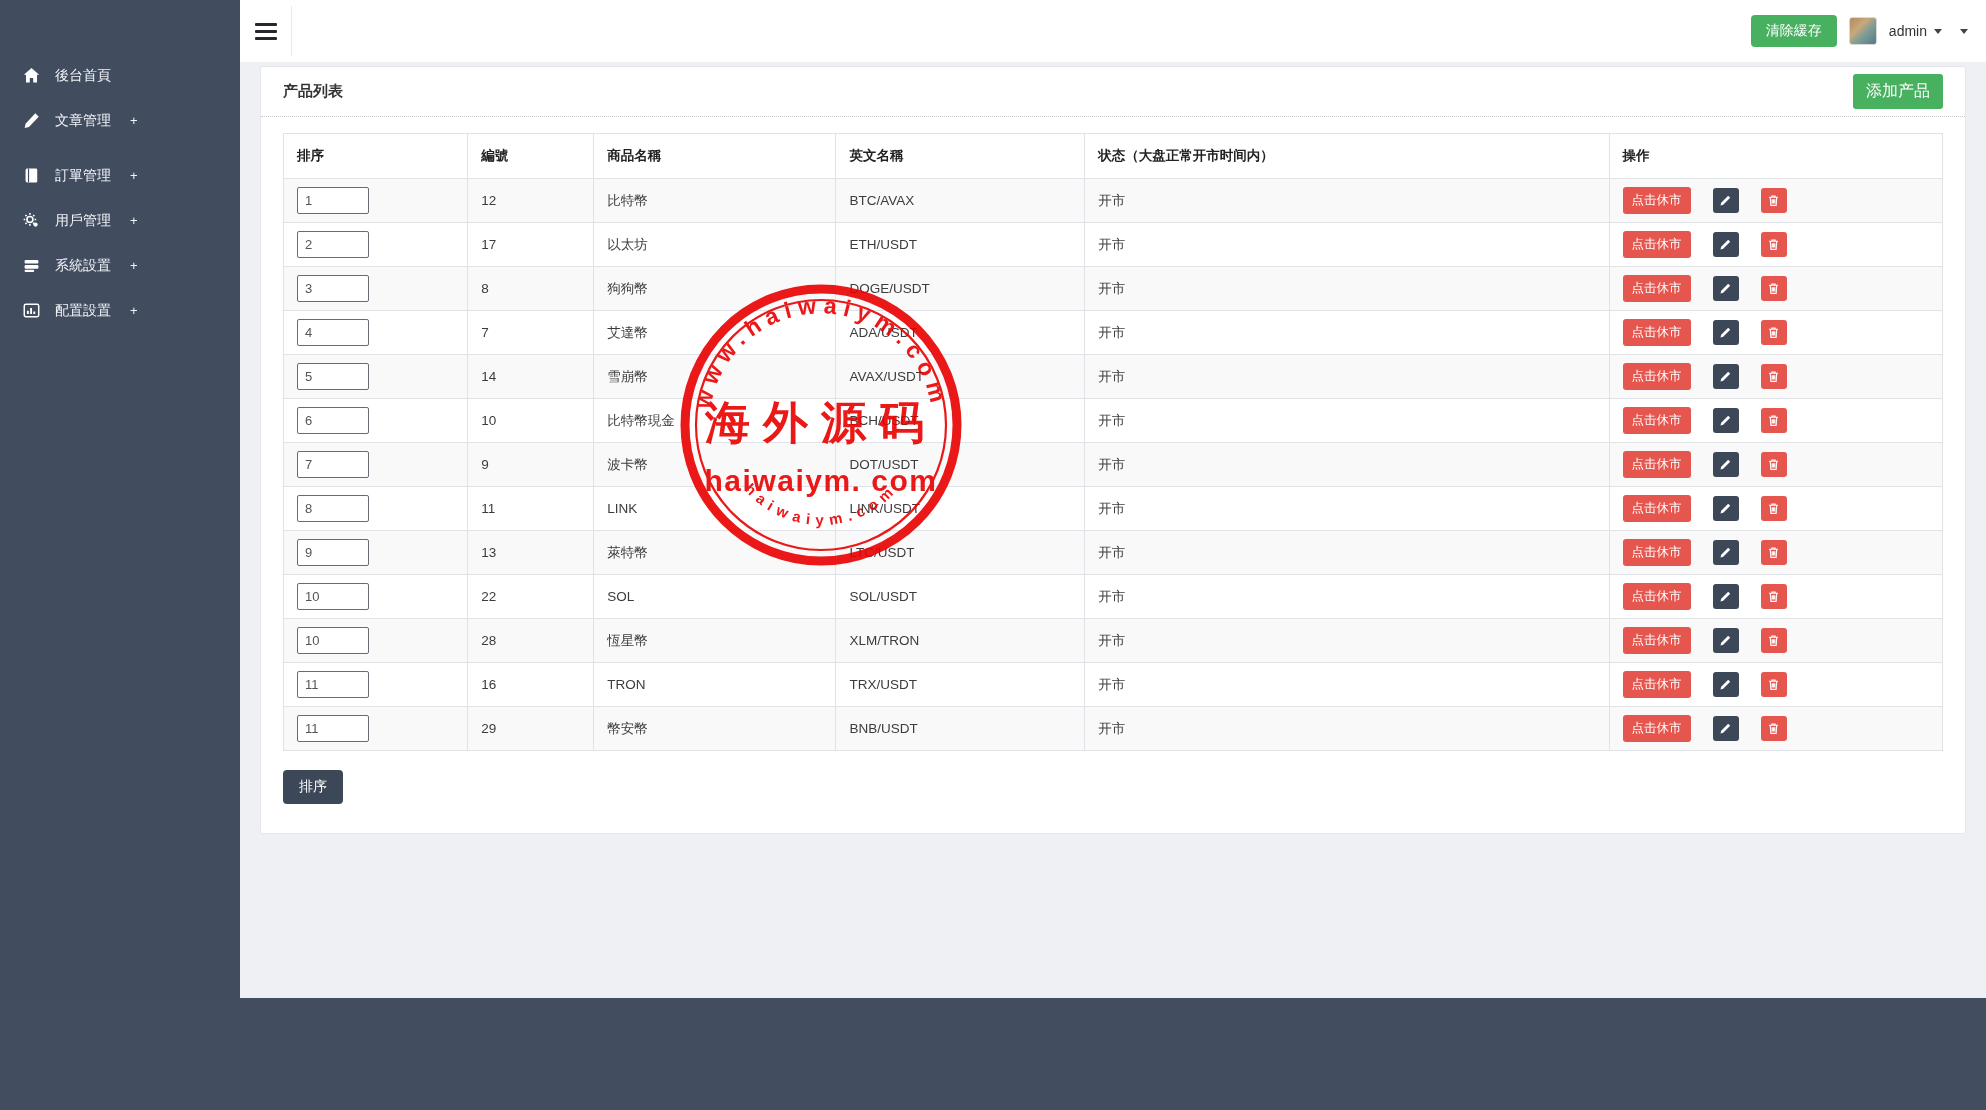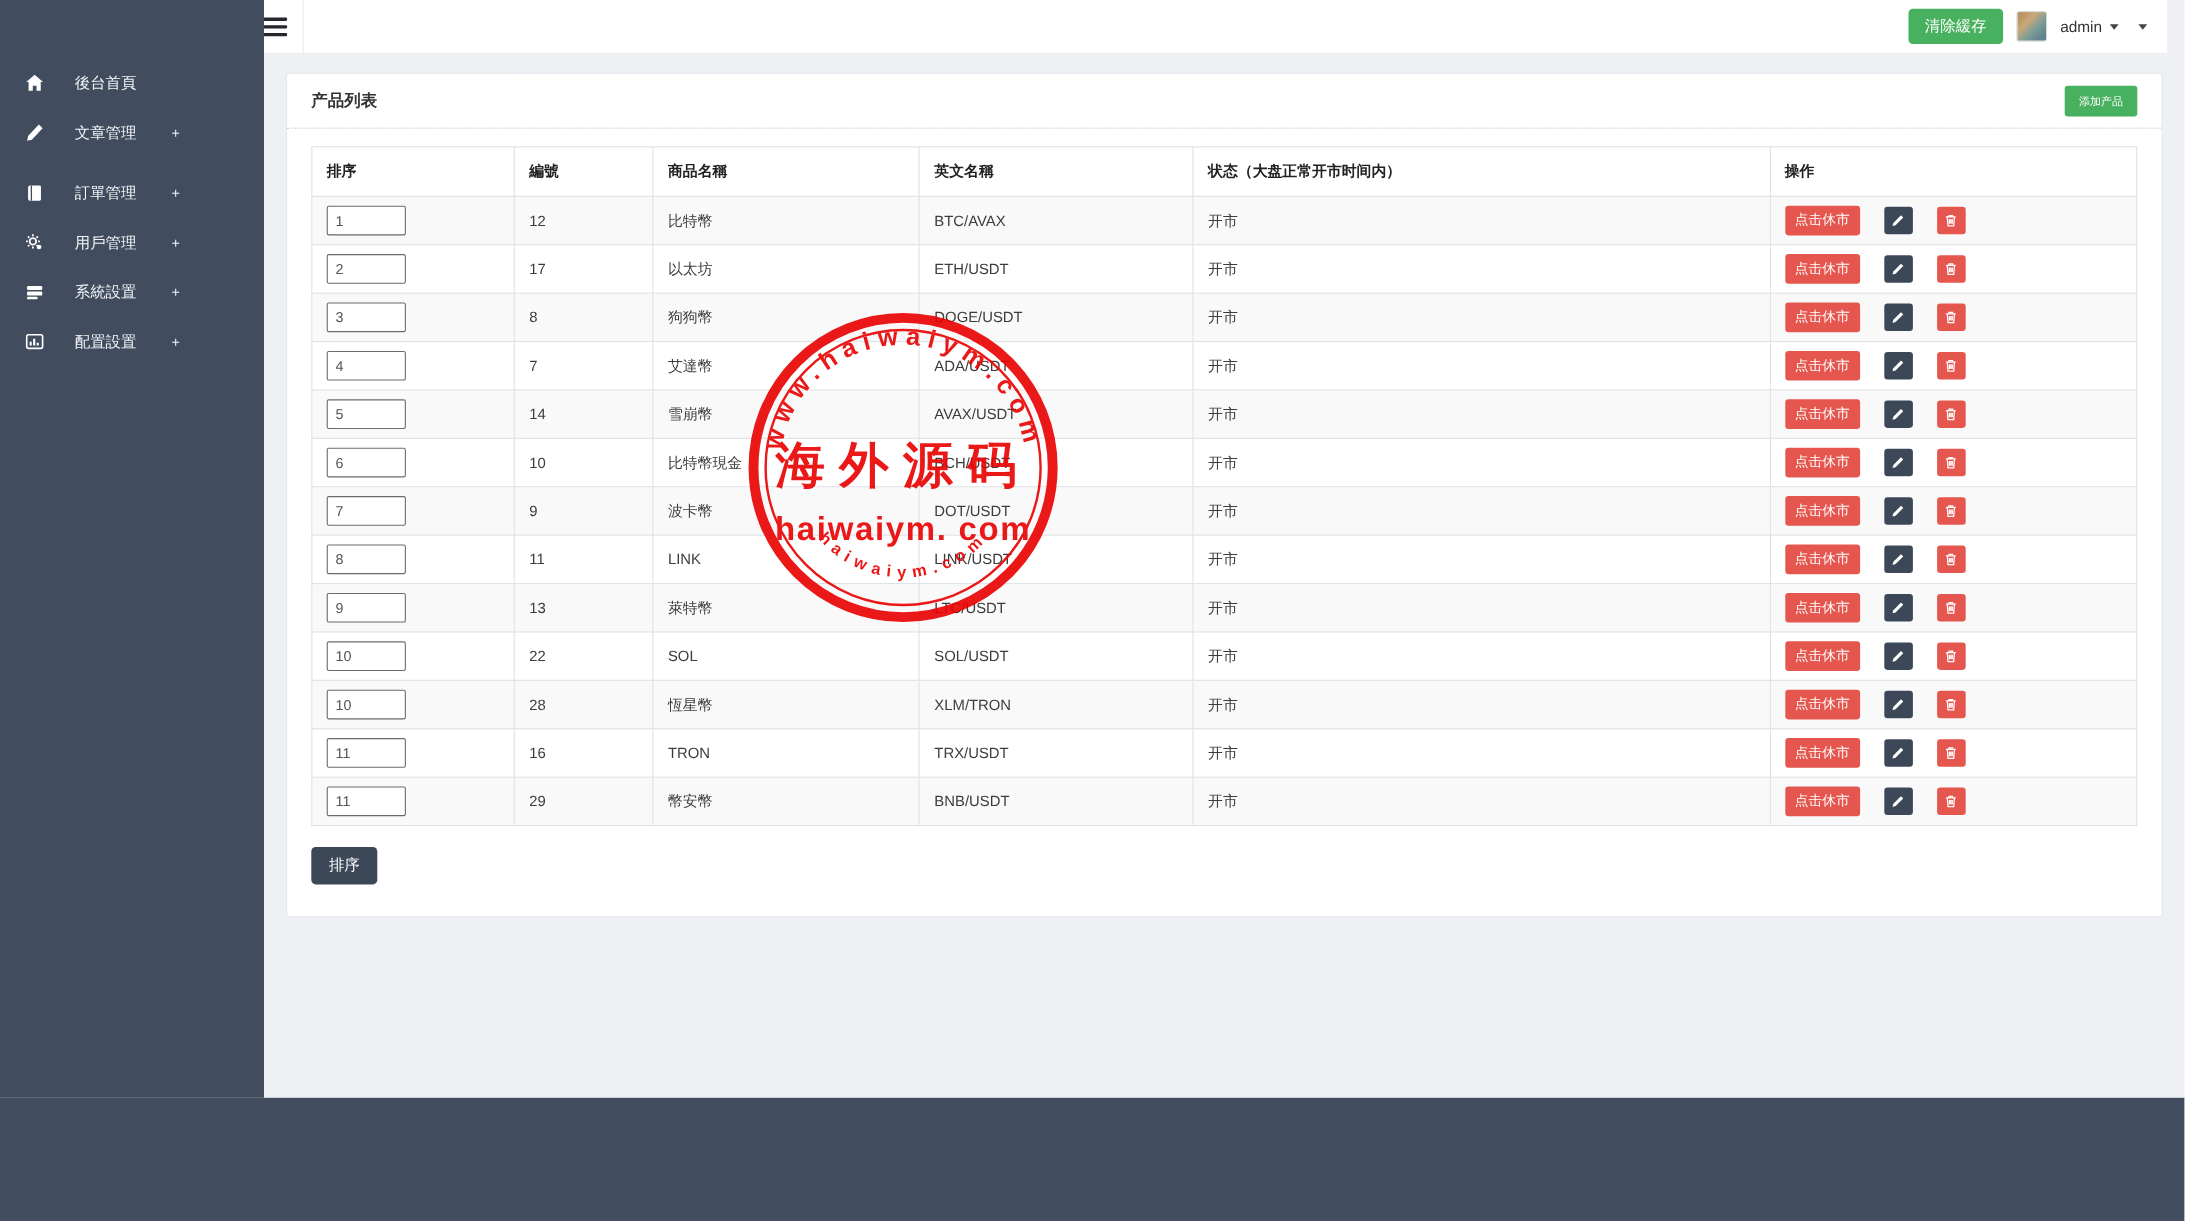--- a/index.html
+++ b/index.html
@@ -12,38 +12,38 @@
     color: #333;
   }
   
   .sidebar {
     position: absolute; left:0; top:0; width:240px; height:998px;
     background:#414c5f; z-index:3;
   }
   .brand { padding-top:15px; text-align:center; color:#fff; font-size:17px; font-weight:bold; letter-spacing:1px; }
   .menu { margin-top:58px; list-style:none; }
   .menu-item {
-    height:35px; display:flex; align-items:center; gap:28px;
+    height:35px; display:flex; align-items:center; gap:15px;
     padding-left:23px; color:#f2f4f7; font-size:14px; cursor:pointer;
   }
   .menu-item .mi-icon { width:17px; height:17px; display:inline-flex; }
   .menu-item .suffix { margin-left:4px; font-size:13px; }
   .submenu-block { background:#4a5569; }
   .submenu-block .menu-item.parent { color:#5fd3a6; }
   .sub-item {
     height:34px; display:flex; align-items:center;
     padding-left:56px; color:#f2f4f7; font-size:13.5px; cursor:pointer;
   }
   .sub-item.active { background:#333d4c; color:#5fd3a6; }
   .menu-gap { height:10px; }
   
   .footer-band { position:absolute; left:0; top:998px; width:1986px; height:112px; background:#424e60; z-index:2; }
   
   .topbar {
-    position:absolute; left:224px; top:0; width:1746px; height:48px;
+    position:absolute; left:240px; top:0; width:1746px; height:62px;
     background:#fff; z-index:2; display:flex; align-items:center;
   }
   .hamburger {
     width:52px; height:50px; display:flex; flex-direction:column; gap:4px;
     align-items:center; justify-content:center; cursor:pointer; border-right:1px solid #e9e9e9;
   }
   .hamburger span { width:22px; height:3px; background:#24272b; border-radius:1px; }
   .topbar-right { margin-left:auto; display:flex; align-items:center; gap:12px; padding-right:18px; }
   .btn-green {
     background:#47b15f; color:#fff; border:none; border-radius:4px;
@@ -62,21 +62,21 @@
   .content { position:absolute; left:240px; top:50px; width:1746px; height:824px; }
   .card {
     margin:16px 20px 0 20px; background:#fff; border:1px solid #e4e7eb;
     border-radius:3px; height:768px; position:relative;
   }
   .card-header {
     height:50px; display:flex; align-items:center; justify-content:space-between;
     padding:0 22px; border-bottom:1px dotted #c8c8c8;
   }
   .card-title { font-size:15px; font-weight:bold; color:#333; }
-  .btn-add { background:#47b15f; color:#fff; border:none; border-radius:3px; font-size:10px; padding:7px 13px; cursor:pointer; font-family:"Liberation Sans","DejaVu Sans",sans-serif; }
+  .btn-add { background:#47b15f; color:#fff; border:none; border-radius:3px; font-size:16px; padding:7px 13px; cursor:pointer; font-family:"Liberation Sans","DejaVu Sans",sans-serif; }
   .card-body { padding:16px 22px; }
   table.products { width:100%; border-collapse:collapse; border:1px solid #c9cdd2; }
   table.products th, table.products td {
     border:1px solid #dfe2e6; text-align:left; vertical-align:middle;
     padding:8px 13px; font-size:13.5px; color:#3c3c3c; height:44px;
   }
   table.products th { font-weight:bold; color:#222; height:45px; }
   table.products tbody tr:nth-child(odd) { background:#f9f9f9; }
   col.c-sort{width:11.1%} col.c-id{width:7.6%} col.c-name{width:14.6%}
   col.c-en{width:15.0%} col.c-status{width:31.6%} col.c-op{width:20.1%}

